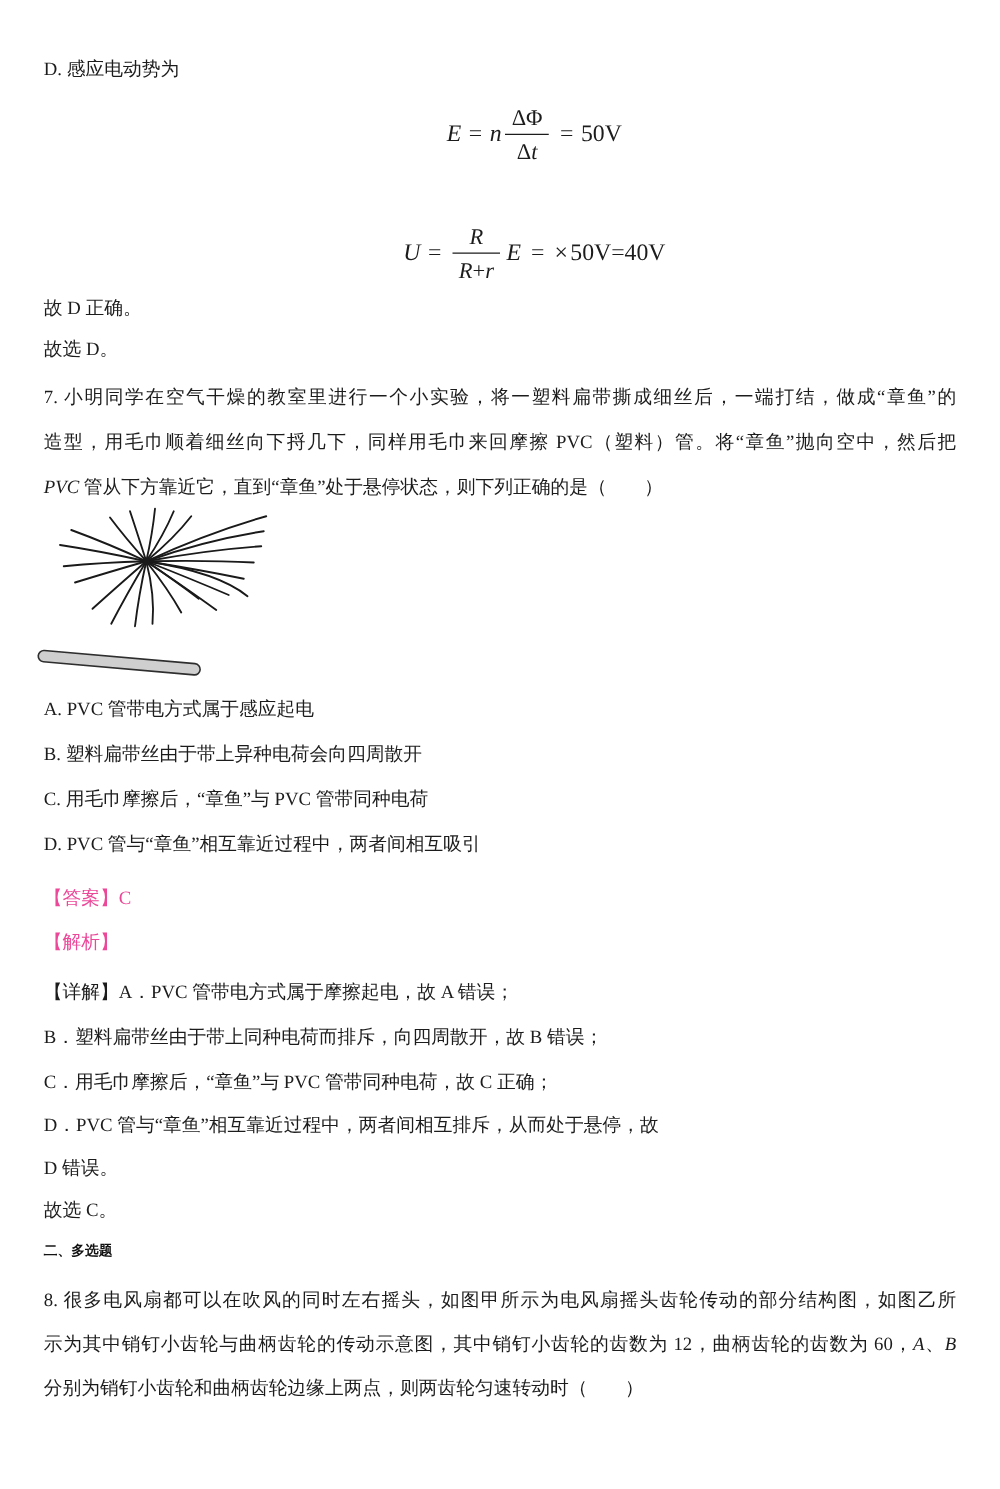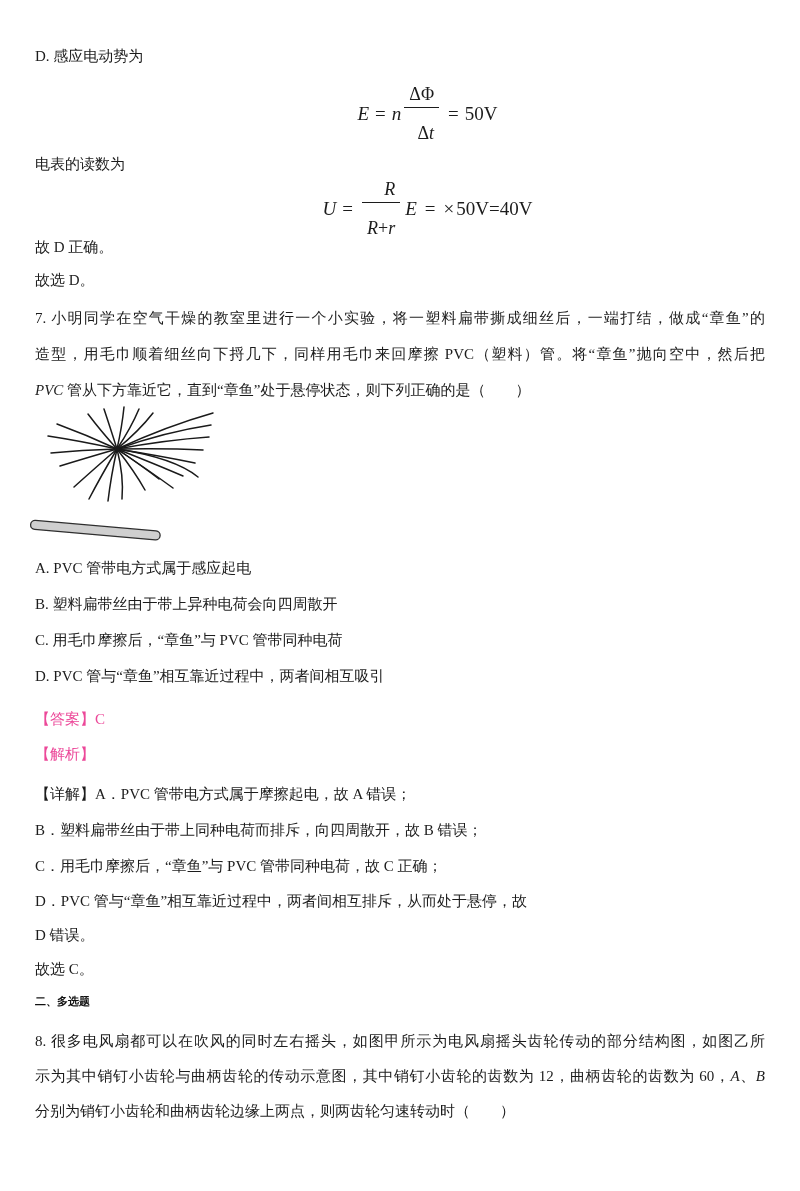--- a/index.html
+++ b/index.html
@@ -17,23 +17,23 @@
     font-size:15px; line-height:22px;
     text-align:justify; text-align-last:justify;
   }
   .muted { color:#ec4899; }
   .bold-head { font-weight:bold; font-size:11px; color:#111; }
   .formula {
     position:absolute; left:0; width:800px; box-sizing:border-box; padding-left:55px;
     display:flex; justify-content:center; align-items:center;
     font-size:19px; color:#1c1c1c;
   }
-  .frac { display:inline-flex; flex-direction:column; align-items:stretch; text-align:right; margin:0 3px; }
+  .frac { display:inline-flex; flex-direction:column; align-items:stretch; text-align:center; margin:0 3px; }
   .frac .fnum { padding:0 5px 3px; line-height:20px; font-size:18px; }
-  .frac .fden { border-top:1.4px solid #1c1c1c; padding:15px 5px 0; line-height:20px; font-size:18px; }
+  .frac .fden { border-top:1.4px solid #1c1c1c; padding:3px 5px 0; line-height:20px; font-size:18px; }
   .iv { font-style:italic; }
   .op { margin:0 6px; }
   .op-tight { margin:0 2px; }
   .fig { position:absolute; left:25px; top:400px; }
 </style>
 </head>
 <body>
 
 <div class="page">
 
@@ -44,21 +44,20 @@
     <span class="op">=</span>
     <span class="iv">n</span>
     <span class="frac">
       <span class="fnum">ΔΦ</span>
       <span class="fden"><span>Δ</span><span class="iv">t</span></span>
     </span>
     <span class="op">=</span>
     <span>50V</span>
   </div>
 
-  <div class="tline" style="top:153px">电表的读数为</div>
 
   <div class="formula" style="top:179px">
     <span class="iv">U</span>
     <span class="op">=</span>
     <span class="frac">
       <span class="fnum iv">R</span>
       <span class="fden"><span class="iv">R</span><span>+</span><span class="iv">r</span></span>
     </span>
     <span class="iv op-tight">E</span>
     <span class="op">=</span>

